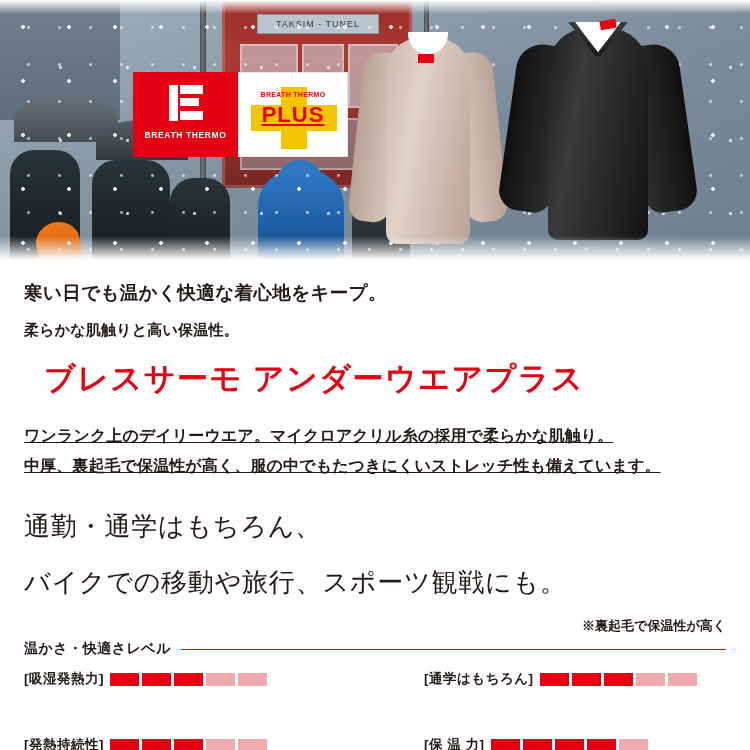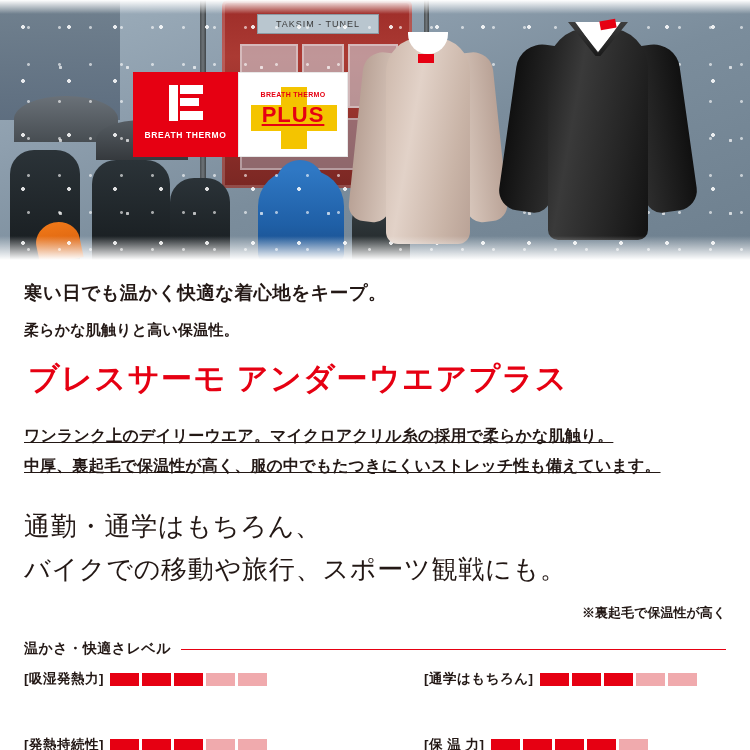--- a/index.html
+++ b/index.html
@@ -262,21 +262,21 @@
     font-weight: bold;
     letter-spacing: .4px;
   }
   .line-b {
     margin: 16px 0 0 24px;
     font-size: 15px;
     font-weight: bold;
     letter-spacing: .2px;
   }
   .headline {
-    margin: 18px 0 0 28px;
+    margin: 18px 0 0 44px;
     font-size: 31px;
     font-weight: bold;
     color: #e60012;
     letter-spacing: 1.5px;
   }
   .desc {
     margin: 22px 0 0 24px;
     font-size: 16px;
     line-height: 1.75;
     font-weight: bold;
@@ -426,21 +426,21 @@
     <div class="hero-fade-bottom"></div>
   </div>
 
   <div class="body-wrap">
     <div class="line-a">寒い日でも温かく快適な着心地をキープ。</div>
     <div class="line-b">柔らかな肌触りと高い保温性。</div>
     <div class="headline">ブレスサーモ アンダーウエアプラス</div>
     <div class="desc">ワンランク上のデイリーウエア。マイクロアクリル糸の採用で柔らかな肌触り。</div>
     <div class="desc" style="margin-top:2px;">中厚、裏起毛で保温性が高く、服の中でもたつきにくいストレッチ性も備えています。</div>
     <div class="usecase">通勤・通学はもちろん、</div>
-    <div class="usecase" style="margin-top:3px;">バイクでの移動や旅行、スポーツ観戦にも。</div>
+    <div class="usecase" style="margin-top:16px;">バイクでの移動や旅行、スポーツ観戦にも。</div>
     <div class="note">※裏起毛で保温性が高く</div>
   </div>
 
   <div class="level-sec">
     <div class="level-head">
       <div class="txt">温かさ・快適さレベル</div>
       <div class="rule"></div>
     </div>
     <div class="level-grid" id="level-grid">
         <div class="level-item">

